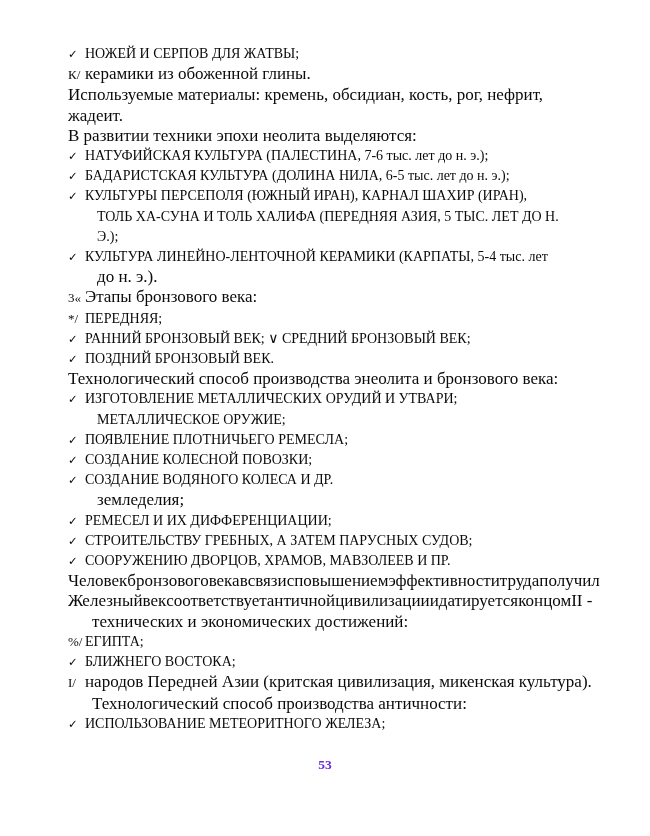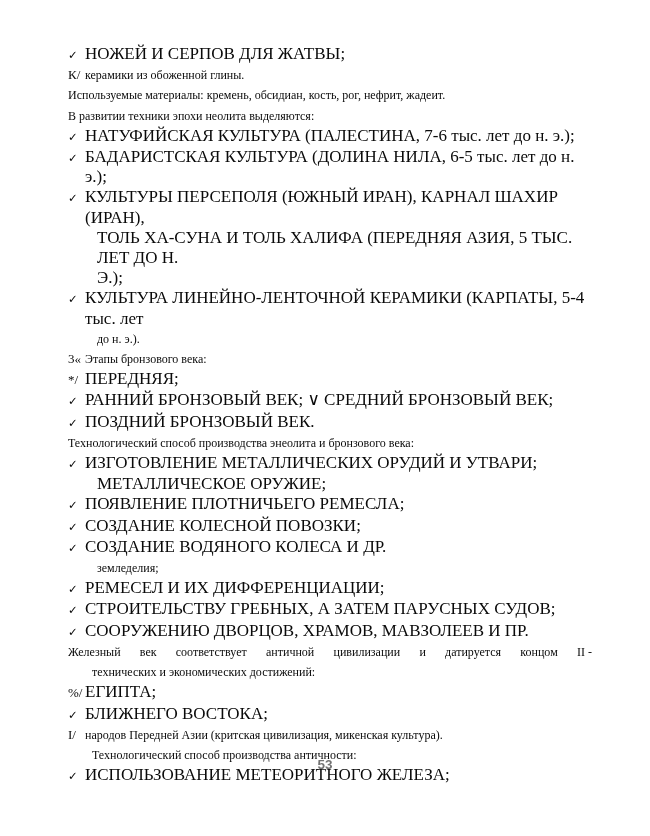--- a/index.html
+++ b/index.html
@@ -47,24 +47,24 @@
   }
   .marker.wide {
     font-family: "Liberation Serif", "DejaVu Serif", serif;
     font-size: 13px;
   }
   .btext {
     flex: 1 1 auto;
   }
   
   .caps {
+    font-size: 14px;
+  }
+  .small {
     font-size: 17px;
-  }
-  .small {
-    font-size: 12px;
   }
   
   .cont {
     padding-left: 29px;
   }
   
   .para {
     text-align: justify;
     text-justify: inter-word;
   }
@@ -74,24 +74,24 @@
   }
   .indent {
     padding-left: 24px;
   }
   .pagenum {
     position: absolute;
     left: 0;
     right: 0;
     top: 757px;
     text-align: center;
-    font-family: Liberation Sans, sans-serif;
+    font-family: Liberation Serif, serif;
     font-weight: bold;
     font-size: 13.5px;
-    color: #737373;
+    color: #6d28d9;
   }
   .j-line {
     display: flex;
     justify-content: space-between;
   }
   .j-line > span { white-space: pre; }
 </style>
 </head>
 <body>
 
@@ -194,20 +194,32 @@
       <span class="marker">✓</span>
       <span class="btext caps">СТРОИТЕЛЬСТВУ ГРЕБНЫХ, А ЗАТЕМ ПАРУСНЫХ СУДОВ;</span>
     </div>
 
     <div class="ln bullet">
       <span class="marker">✓</span>
       <span class="btext caps">СООРУЖЕНИЮ ДВОРЦОВ, ХРАМОВ, МАВЗОЛЕЕВ И ПР.</span>
     </div>
 
     <div class="para small">
+      <div class="j-line">
+        <span>Человек</span>
+          <span>бронзового</span>
+          <span>века</span>
+          <span>в</span>
+          <span>связи</span>
+          <span>с</span>
+          <span>повышением</span>
+          <span>эффективности</span>
+          <span>труда</span>
+          <span>получил</span>
+      </div>
     </div>
 
     <div class="para small">
       <div class="j-line">
         <span>Железный</span>
           <span>век</span>
           <span>соответствует</span>
           <span>античной</span>
           <span>цивилизации</span>
           <span>и</span>

